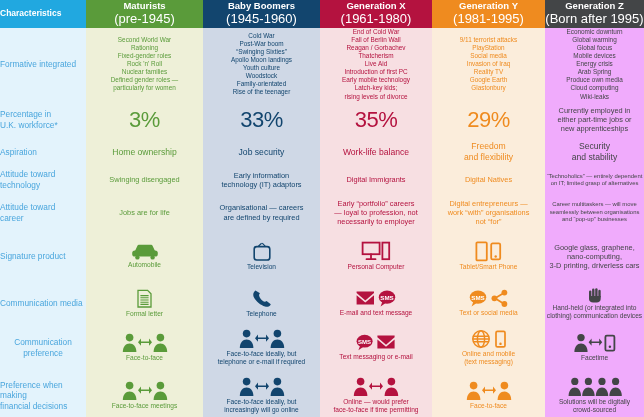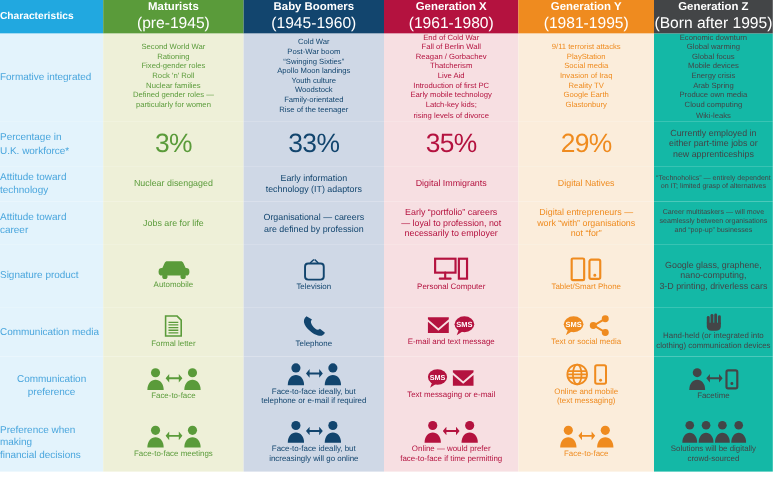--- a/index.html
+++ b/index.html
@@ -90,21 +90,21 @@
   #h-mat  { background:#5a9b3a; }
   #h-bb   { background:#12456e; }
   #h-gx   { background:#b4123f; }
   #h-gy   { background:#ef8b1f; }
   #h-gz   { background:#434547; }
   .ch { background:#e3f3fc; color:#4aa6dd; }
   .m-bg{background:#eef0d8;} .m-fg{color:#5a9b3a;}
   .b-bg{background:#cfd8e6;}   .b-fg{color:#12456e;margin-left:27px;}
   .x-bg{background:#f7dfe2;}      .x-fg{color:#b4123f;}
   .y-bg{background:#fbeddb;}      .y-fg{color:#ef8b1f;}
-  .z-bg{background:#14b8a6;}      .z-fg{color:#434547;}
+  .z-bg{background:#f0abfc;}      .z-fg{color:#434547;}
 </style></head>
 <body>
 
 <div id="sheet">
 
   <table class="grid">
     <colgroup>
       <col class="c-char">
         <col class="c-mat">
         <col class="c-bb">
@@ -187,39 +187,49 @@
 U.K. workforce*</td>
       <td class="cell t-xl m-bg m-fg">3%</td>
       <td class="cell t-xl b-bg b-fg">33%</td>
       <td class="cell t-xl x-bg x-fg">35%</td>
       <td class="cell t-xl y-bg y-fg">29%</td>
       <td class="cell t-md z-bg z-fg" style="white-space: pre-line;">Currently employed in
 either part-time jobs or
 new apprenticeships</td>
     </tr>
 
+    <tr style="height:27px">
+      <td class="ch">Aspiration</td>
+      <td class="cell t-lg m-bg m-fg">Home ownership</td>
+      <td class="cell t-lg b-bg b-fg">Job security</td>
+      <td class="cell t-lg x-bg x-fg">Work-life balance</td>
+      <td class="cell t-lg y-bg y-fg" style="white-space: pre-line;">Freedom
+and flexibility</td>
+      <td class="cell t-lg z-bg z-fg" style="white-space: pre-line;">Security
+and stability</td>
+    </tr>
 
     <tr style="height:29px">
       <td class="ch" style="white-space: pre-line;">Attitude toward
 technology</td>
-      <td class="cell t-md m-bg m-fg">Nuclear disengaged</td>
+      <td class="cell t-md m-bg m-fg">Swinging disengaged</td>
       <td class="cell t-md b-bg b-fg" style="white-space: pre-line;">Early information
 technology (IT) adaptors</td>
       <td class="cell t-md x-bg x-fg">Digital Immigrants</td>
       <td class="cell t-md y-bg y-fg">Digital Natives</td>
       <td class="cell t-tiny z-bg z-fg" style="white-space: pre-line;">“Technoholics” — entirely dependent
 on IT; limited grasp of alternatives</td>
     </tr>
 
     <tr style="height:36px">
       <td class="ch" style="white-space: pre-line;">Attitude toward
 career</td>
       <td class="cell t-md m-bg m-fg">Jobs are for life</td>
       <td class="cell t-md b-bg b-fg" style="white-space: pre-line;">Organisational — careers
-are defined by profession</td>
+are defined by required</td>
       <td class="cell t-md x-bg x-fg" style="white-space: pre-line;">Early “portfolio” careers
 — loyal to profession, not
 necessarily to employer</td>
       <td class="cell t-md y-bg y-fg" style="white-space: pre-line;">Digital entrepreneurs —
 work “with” organisations
 not “for”</td>
       <td class="cell t-tiny z-bg z-fg" style="white-space: pre-line;">Career multitaskers — will move
 seamlessly between organisations
 and “pop-up” businesses</td>
     </tr>

